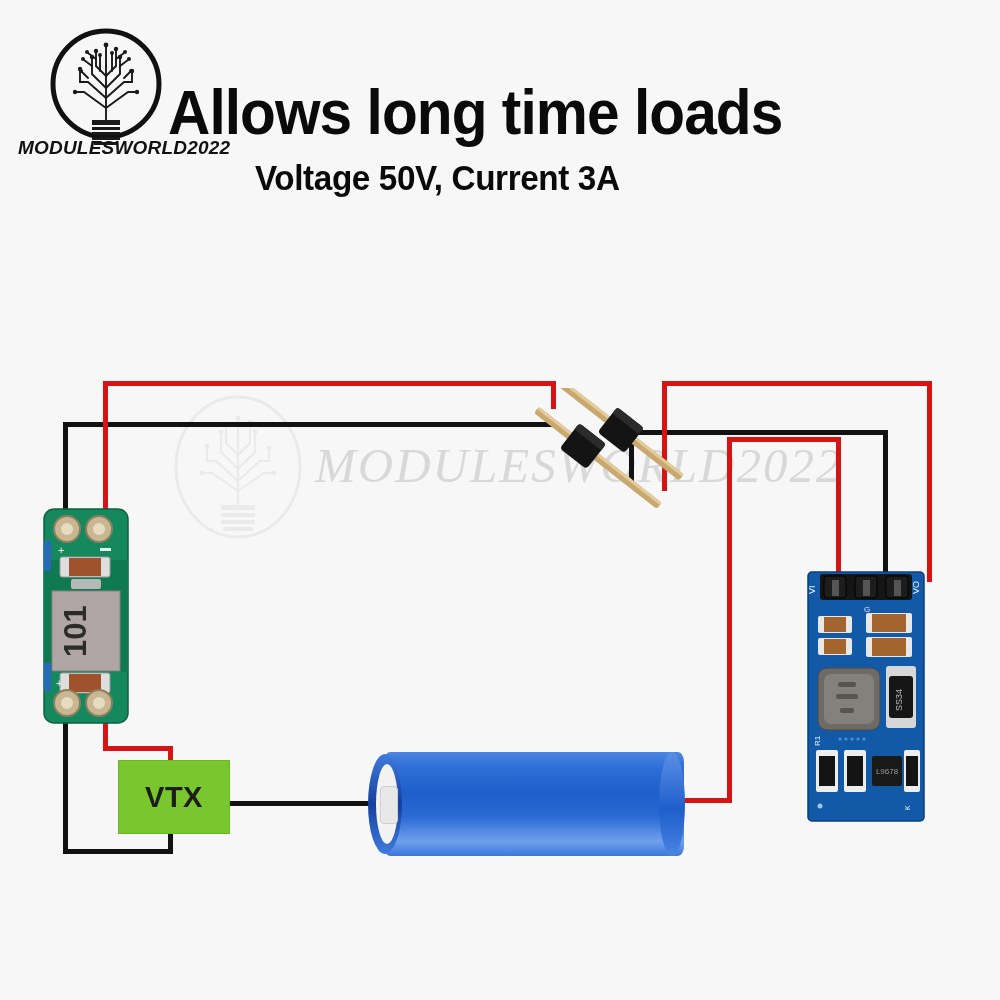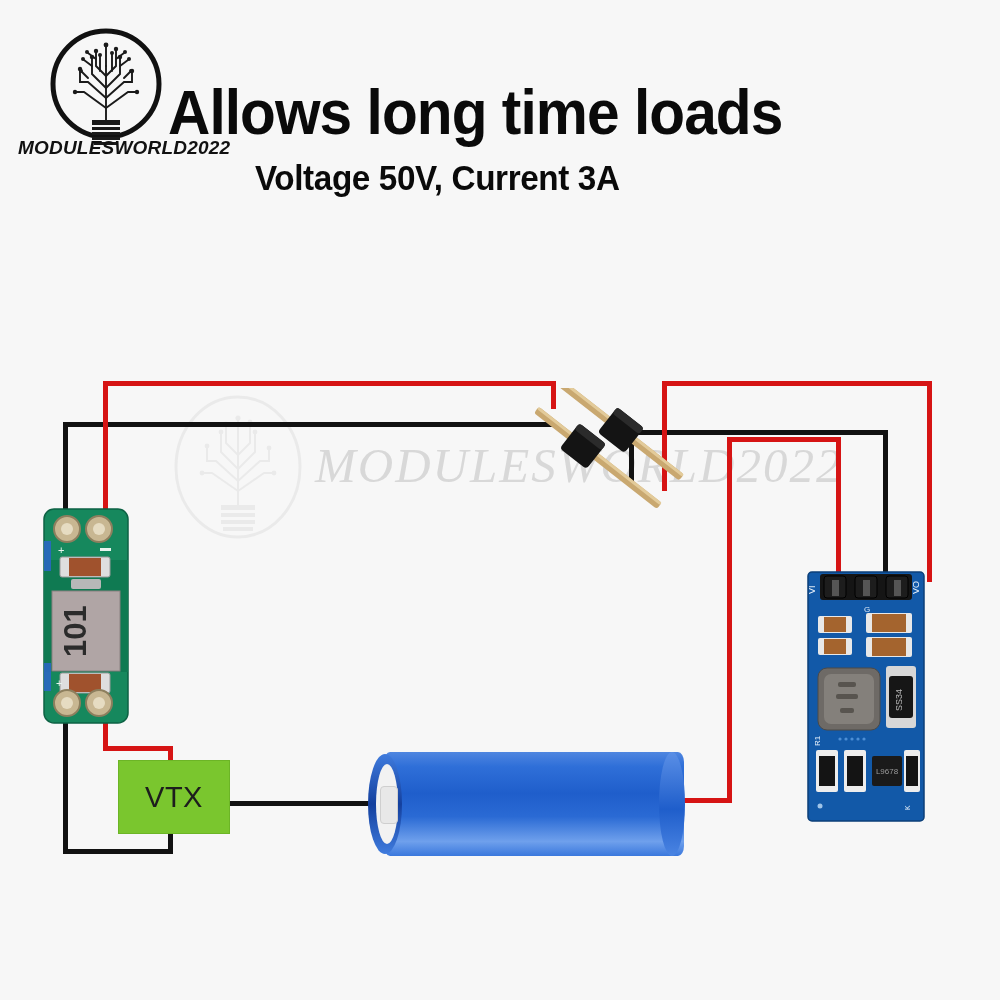--- a/index.html
+++ b/index.html
@@ -48,21 +48,21 @@
   .wire.v{width:5px;}
   .red{background:#d61414;}
   .blk{background:#121212;}
 
   
   .vtx-box{
     position:absolute;left:118px;top:760px;width:110px;height:72px;
     background:#7ac62e;border:1px solid #6cb526;
     display:flex;align-items:center;justify-content:center;
   }
-  .vtx-label{font-size:29px;color:#1d1d1d;letter-spacing:.5px;}
+  .vtx-label{font-size:29px;color:#1d1d1d;letter-spacing:.5px;font-weight:bold;}
 
   
   .battery{position:absolute;left:362px;top:752px;width:322px;height:104px;}
   .bat-body{
     position:absolute;left:22px;top:0;width:300px;height:104px;
     border-radius:6px / 10px;
     background:linear-gradient(180deg,#4f86e0 0%,#2f6fd8 14%,#1f5ecb 40%,#2a6ad4 62%,#6fa0ec 86%,#3a78dd 100%);
   }
   .bat-capR{
     position:absolute;right:-1px;top:0;width:26px;height:104px;border-radius:50%;

